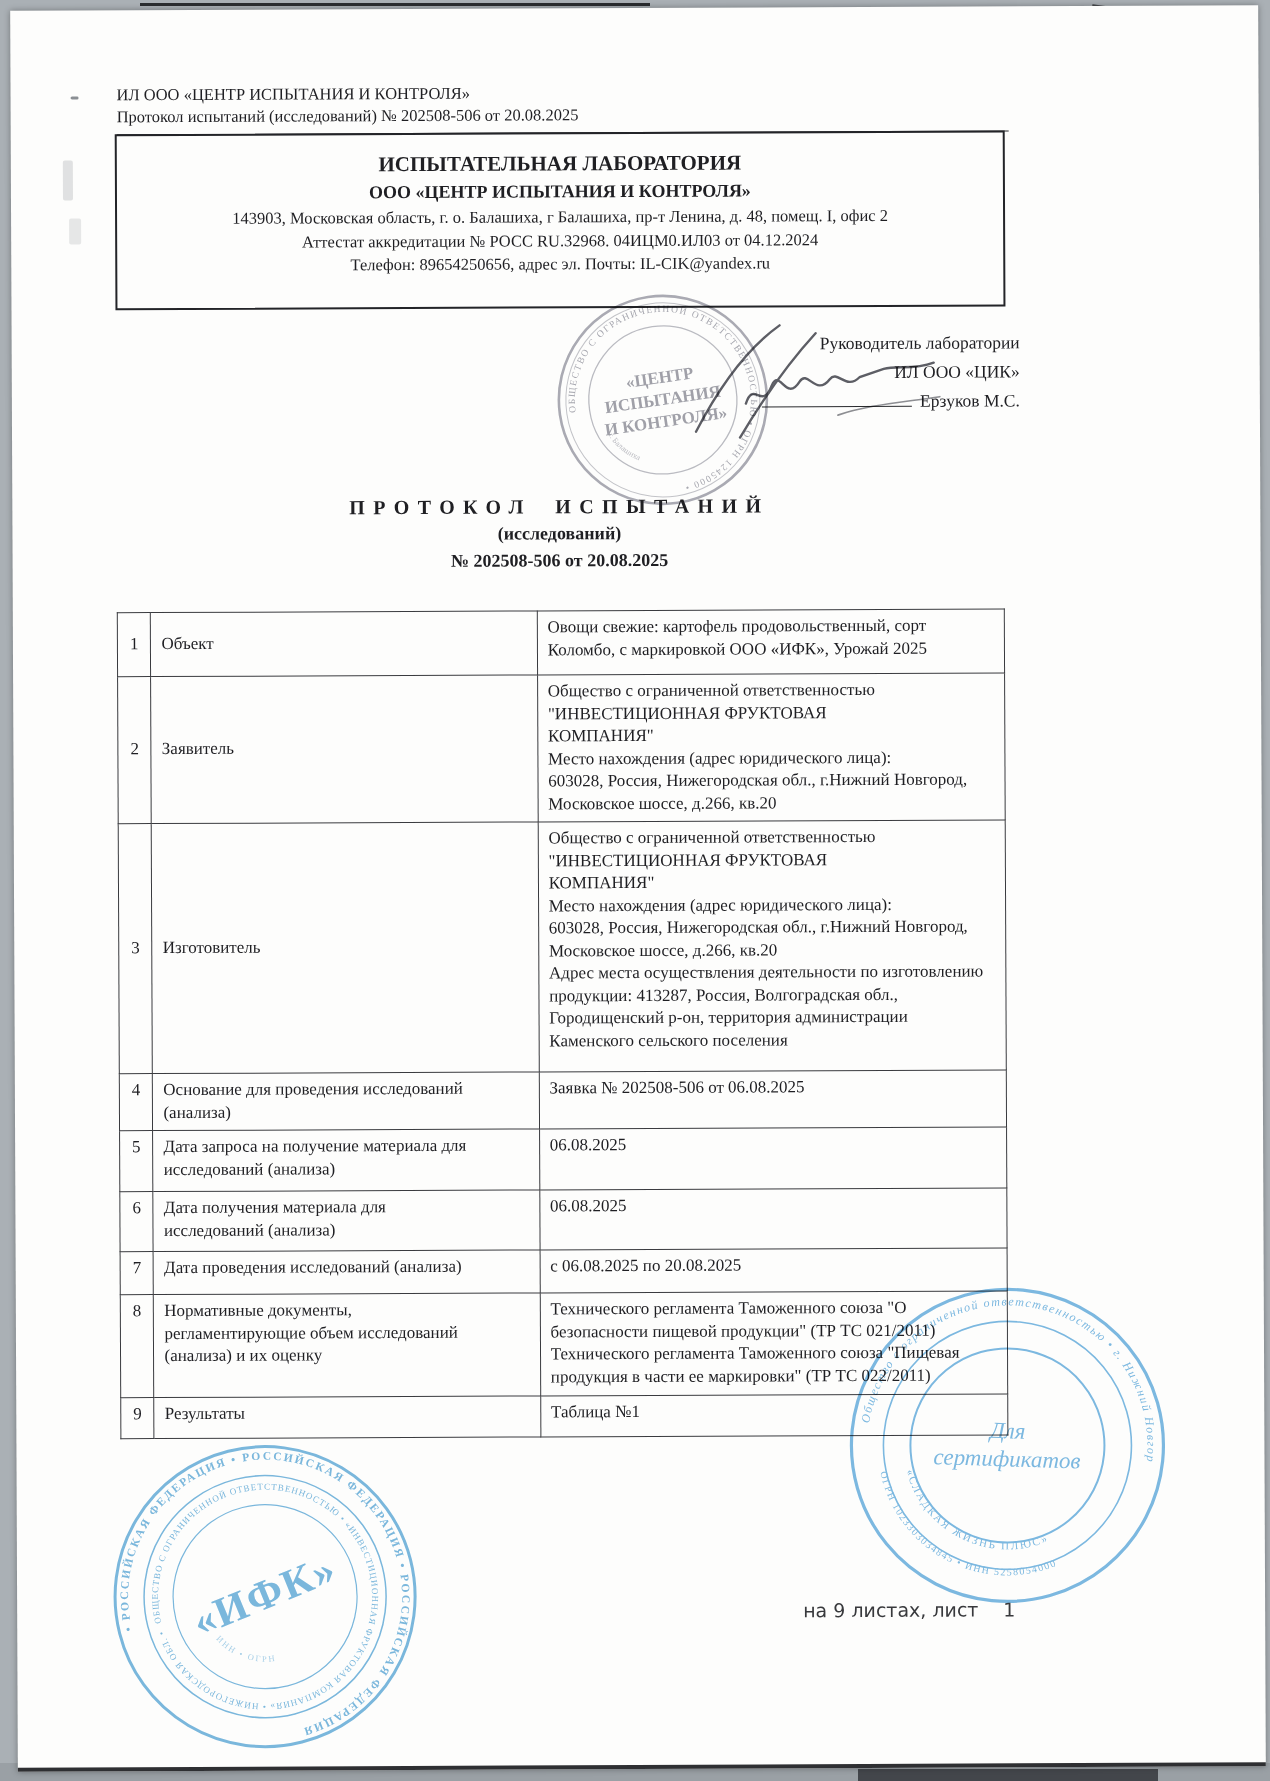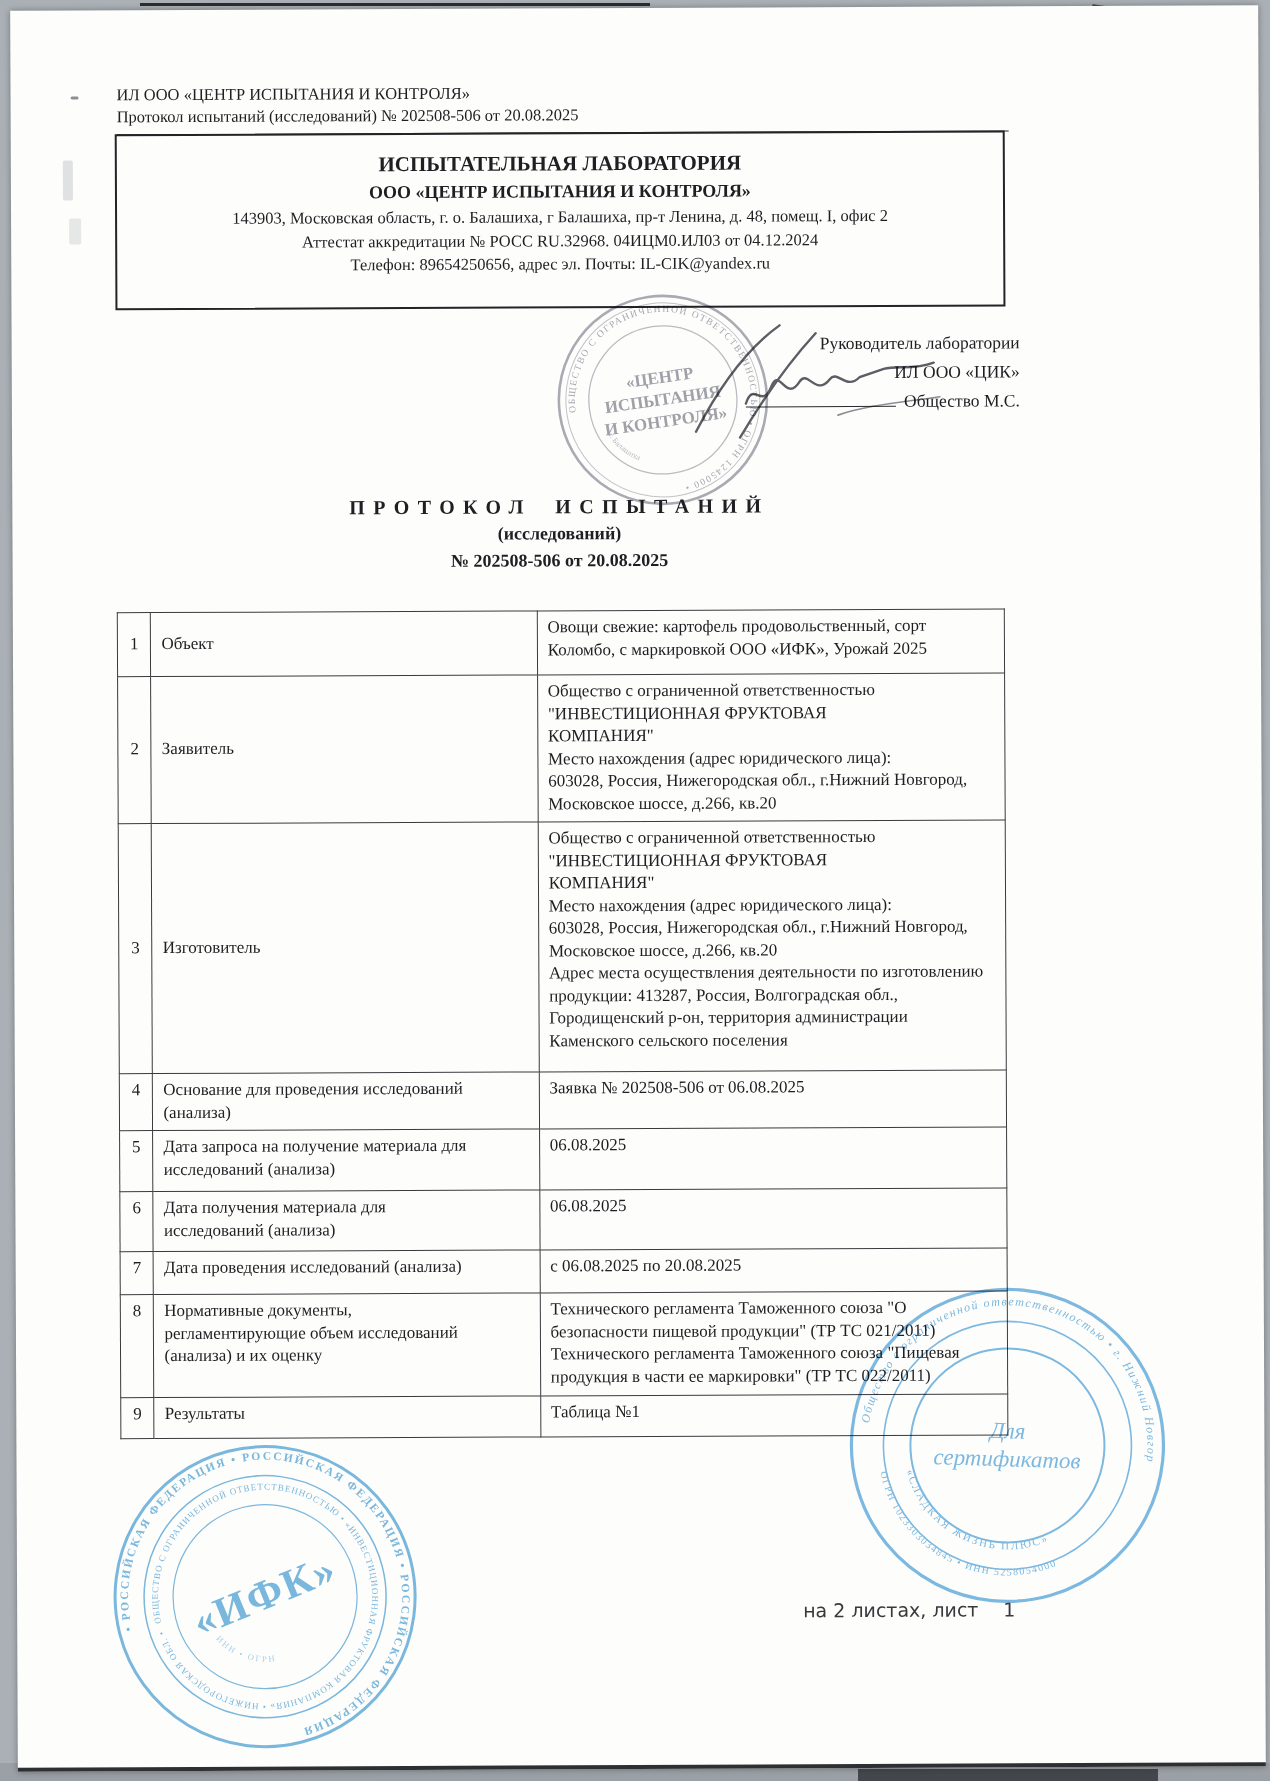--- a/index.html
+++ b/index.html
@@ -78,21 +78,21 @@
     <div class="t1">ИСПЫТАТЕЛЬНАЯ ЛАБОРАТОРИЯ</div>
     <div class="t2">ООО «ЦЕНТР ИСПЫТАНИЯ И КОНТРОЛЯ»</div>
     <div class="t3">143903, Московская область, г. о. Балашиха, г Балашиха, пр-т Ленина, д. 48, помещ. I, офис 2</div>
     <div class="t3">Аттестат аккредитации № РОСС RU.32968. 04ИЦМ0.ИЛ03 от 04.12.2024</div>
     <div class="t3">Телефон: 89654250656, адрес эл. Почты: IL-CIK@yandex.ru</div>
   </div>
 
   <div class="approval">
     <div>Руководитель лаборатории</div>
     <div>ИЛ ООО «ЦИК»</div>
-    <div><span class="sig-line"></span><span>Общество М.С.</span></div>
+    <div><span class="sig-line"></span><span>Ерзуков М.С.</span></div>
   </div>
 
   <svg class="stamp" style="left:676px;top:312px;opacity:.9;" width="260" height="130" viewBox="0 0 260 130">
     <g fill="none" stroke="#4c4d55" stroke-width="2.4" stroke-linecap="round">
       <path d="M 8,112 C 30,70 58,30 92,6"></path>
       <path d="M 52,118 C 76,78 104,40 128,14"></path>
       <path d="M 58,84 C 66,60 74,92 84,66 C 92,48 98,84 112,62 C 120,50 128,78 142,60 C 150,50 158,72 172,58 L 196,50 C 210,46 224,52 246,44"></path>
       <path d="M 150,96 C 180,86 210,84 252,78" stroke-width="1.6" opacity=".7"></path>
     </g>
   </svg>
@@ -228,17 +228,17 @@
       </text>
       <text font-size="11" fill="#66aede" letter-spacing="2">
         <textPath href="#c3" startOffset="36">«СЛАДКАЯ ЖИЗНЬ ПЛЮС»</textPath>
       </text>
       <text x="165" y="158" text-anchor="middle" font-size="23" font-style="italic" fill="#66aede" transform="rotate(-4 165 165)">Для</text>
       <text x="165" y="186" text-anchor="middle" font-size="23" font-style="italic" fill="#66aede" transform="rotate(-4 165 165)">сертификатов</text>
     </g>
   </svg>
 
   <div class="footer-note">
-    <span>на 2 листах, лист</span>
+    <span>на 9 листах, лист</span>
     <span class="pg">1</span>
   </div>
 
 </div>
 
 </body></html>

